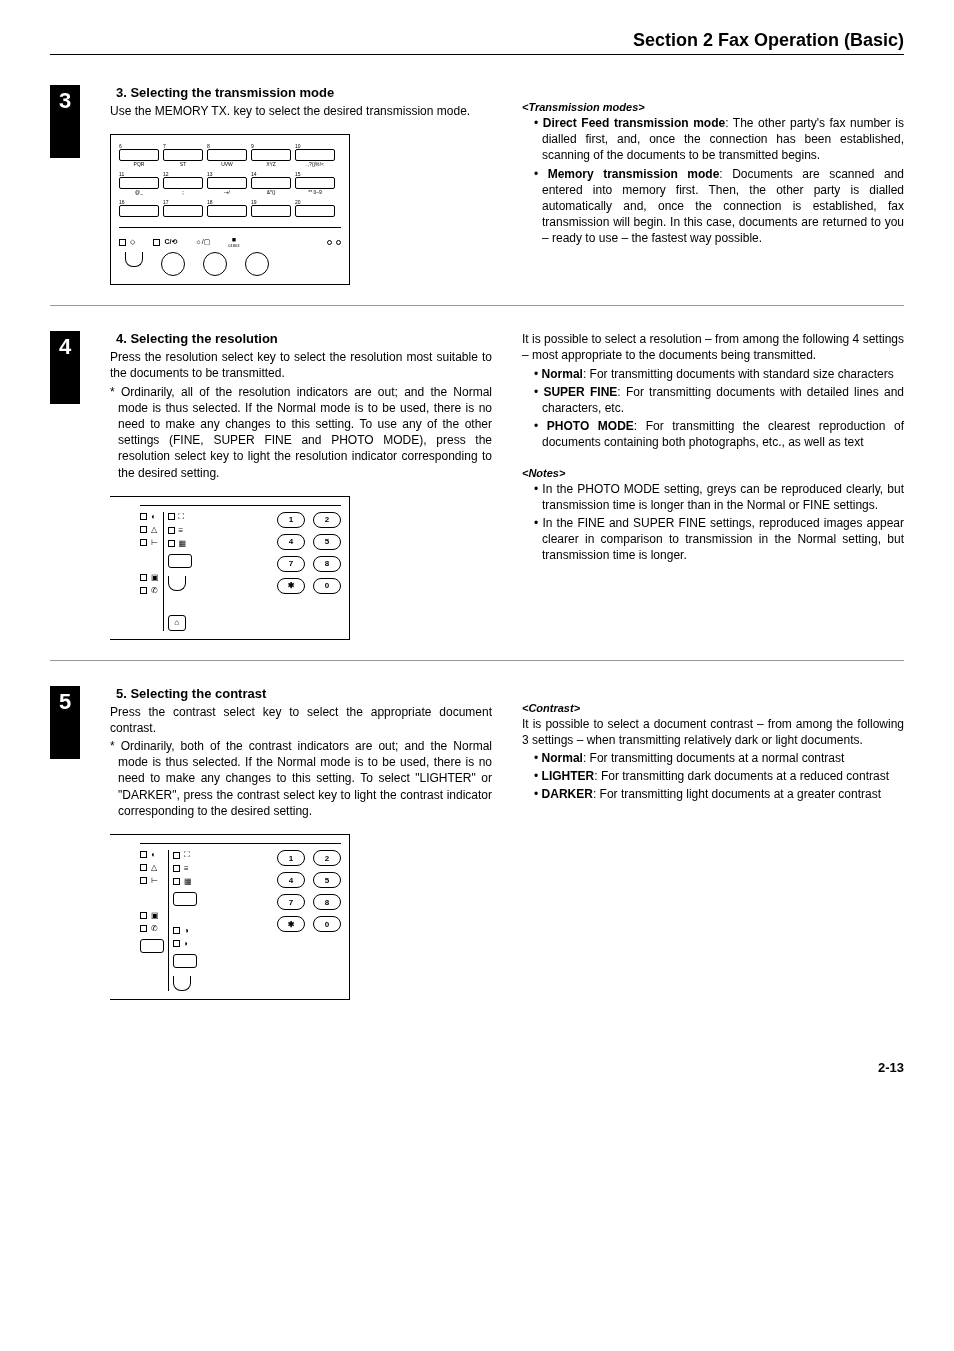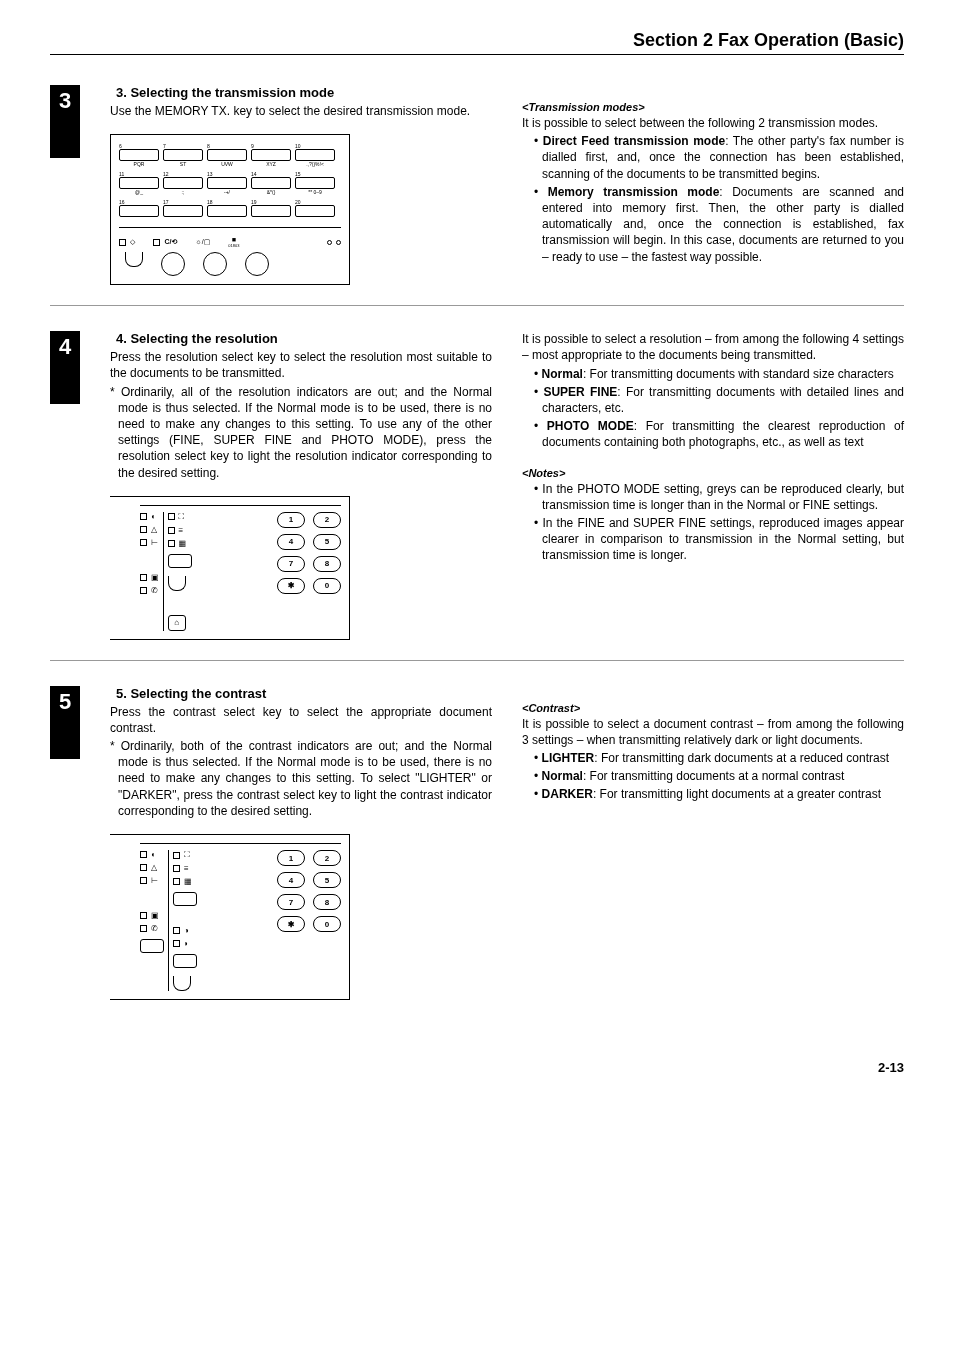--- a/index.html
+++ b/index.html
@@ -190,21 +190,20 @@
       <div style="display:flex; gap:18px; margin-top:4px; padding-left:6px;">
         <div style="width:16px;height:14px;border:1px solid #000;border-top:none;border-radius:0 0 8px 8px;"></div>
         <span class="circ"></span>
           <span class="circ"></span>
           <span class="circ"></span>
       </div>
     </div>
   </div>
   <div class="col-right">
     <div class="label-heading">&lt;Transmission modes&gt;</div>
-    <div class="body-text">It is possible to select between the following 2 transmission modes.</div>
     <ul class="bullets">
       <li>• <span class="bold">Direct Feed transmission mode</span><span>: The other party's fax number is dialled first, and, once the connection has been established, scanning of the documents to be transmitted begins.</span></li>
       <li>• <span class="bold">Memory transmission mode</span><span>: Documents are scanned and entered into memory first. Then, the other party is dialled automatically and, once the connection is established, fax transmission will begin. In this case, documents are returned to you – ready to use – the fastest way possible.</span></li>
     </ul>
   </div>
 </div>
 
 <div class="step-row">
   <div class="step-num">4</div>
   <div class="col-left">
@@ -315,20 +314,20 @@
               <div class="btn-oval">0</div>
             </div>
         </div>
       </div>
     </div>
   </div>
   <div class="col-right">
     <div class="label-heading">&lt;Contrast&gt;</div>
     <div class="body-text">It is possible to select a document contrast – from among the following 3 settings – when transmitting relatively dark or light documents.</div>
     <ul class="bullets">
+      <li>• <span class="bold">Normal</span><span>: For transmitting documents at a normal contrast</span></li>
       <li>• <span class="bold">LIGHTER</span><span>: For transmitting dark documents at a reduced contrast</span></li>
-      <li>• <span class="bold">Normal</span><span>: For transmitting documents at a normal contrast</span></li>
       <li>• <span class="bold">DARKER</span><span>: For transmitting light documents at a greater contrast</span></li>
     </ul>
   </div>
 </div>
 
 <div class="page-num">2-13</div>
 
 </body></html>

